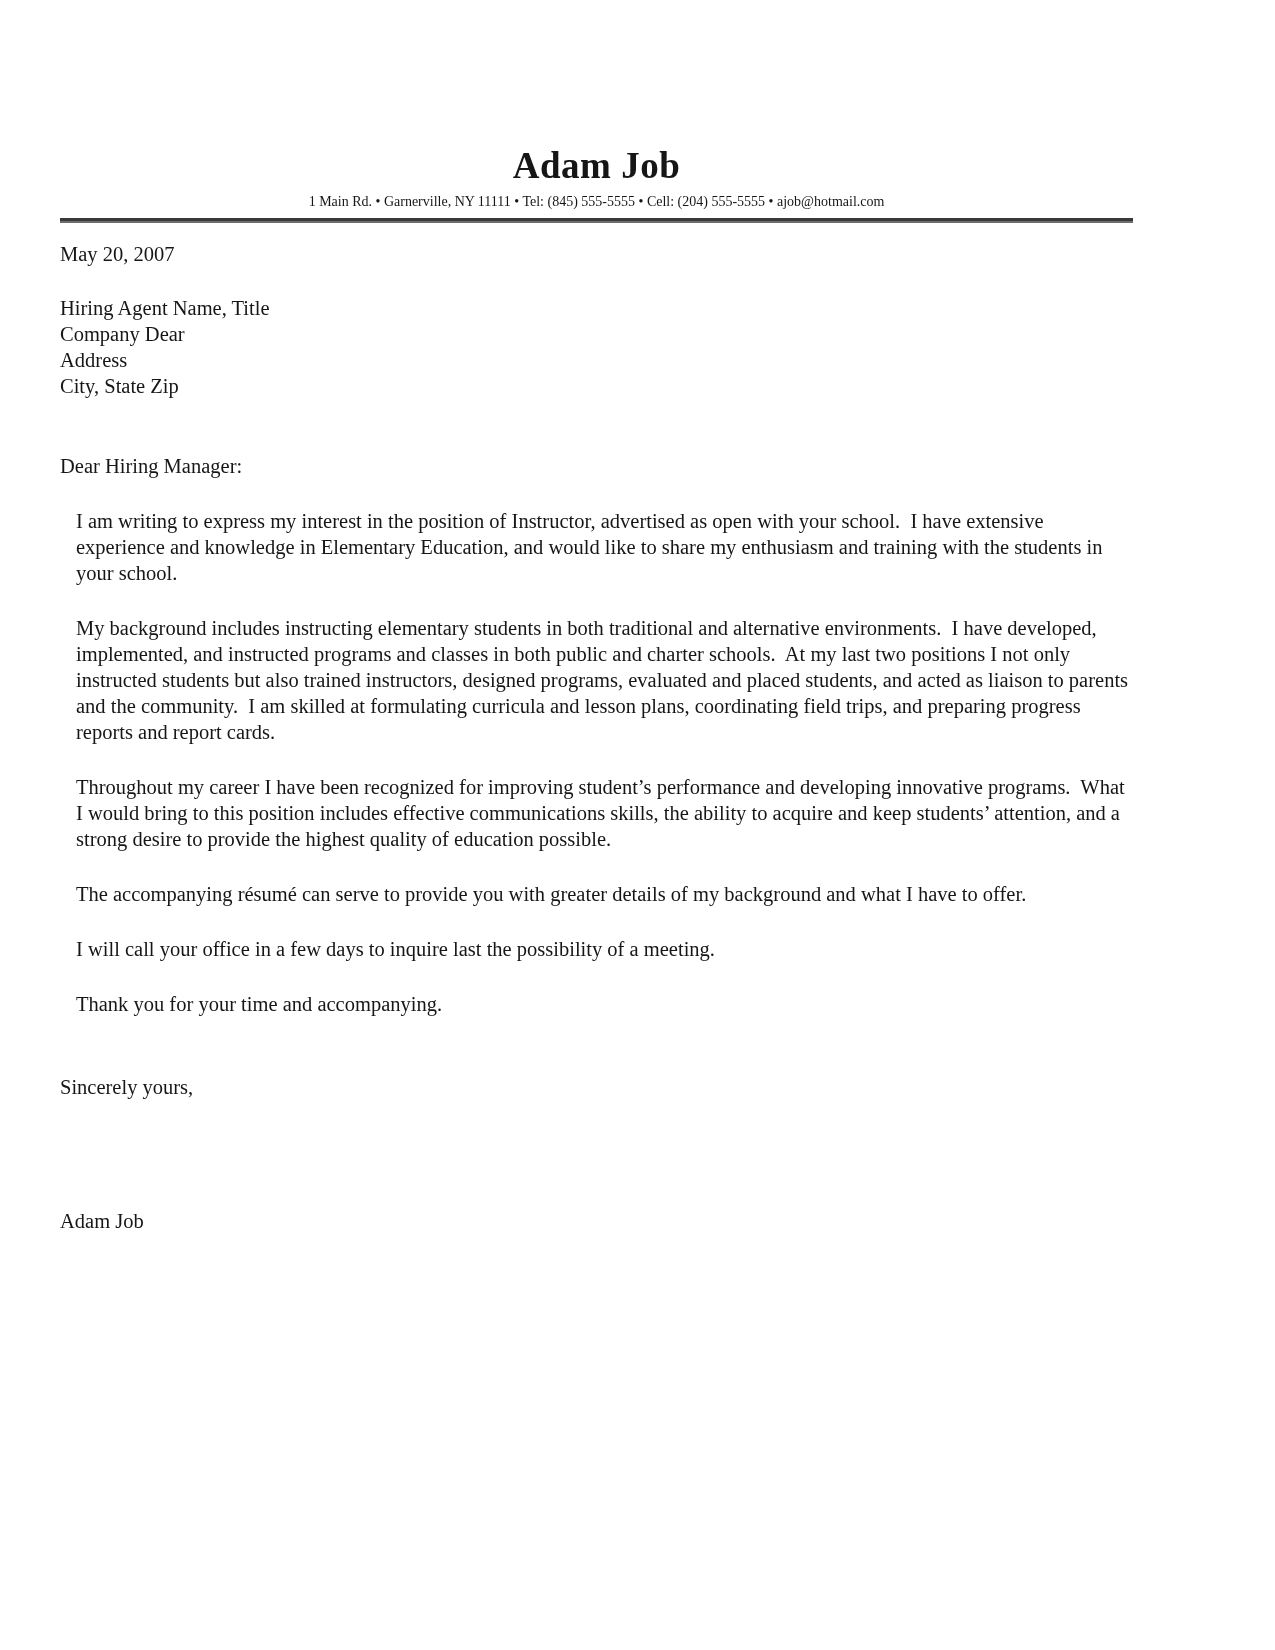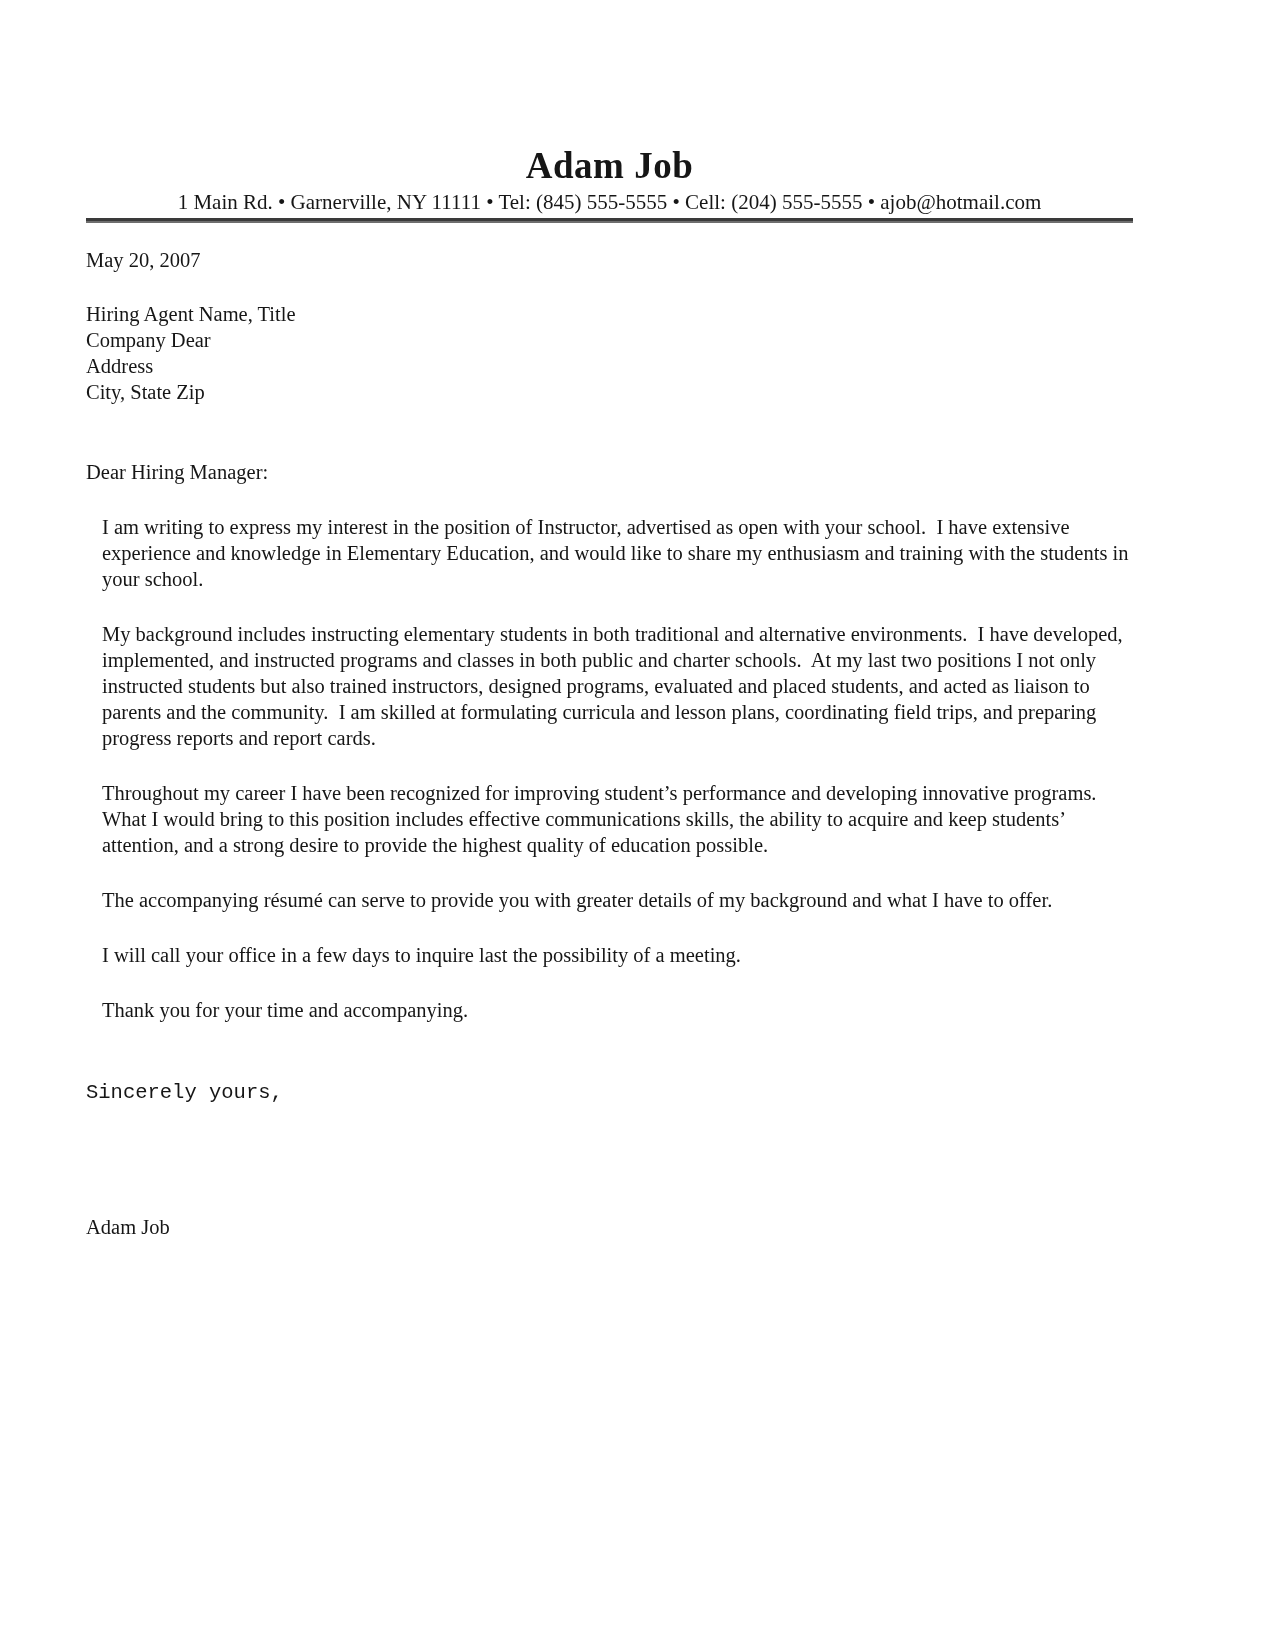--- a/index.html
+++ b/index.html
@@ -11,53 +11,53 @@
   *{box-sizing:border-box;}
   html,body{margin:0;padding:0;}
   body{
     width:1275px;height:1650px;
     background:var(--page-bg);
     color:var(--text-color);
     font-family:"Liberation Serif","DejaVu Serif",serif;
   }
   .content{
     width:1275px;height:1650px;
-    padding:143px 142px 0 86px;
+    padding:143px 142px 0 60px;
     overflow:hidden;
   }
   header{text-align:center;}
   .sender-name{
     font-size:37px;
     font-weight:bold;
     line-height:46px;
     letter-spacing:.5px;
   }
   .contact-line{
-    font-size:21px;
+    font-size:14px;
     line-height:26px;
     white-space:nowrap;
   }
   .header-rule{
     margin-top:3px;
     height:3px;
     border-top:3px solid var(--rule-top);
     border-bottom:2px solid var(--rule-bottom);
   }
   .bodytext{
     font-size:20.5px;
     line-height:26px;
   }
-  .date-line{margin-top:24px;}
+  .date-line{margin-top:18px;}
   .recipient{margin-top:28px;}
   .salutation{margin-top:54px;}
   p.para{
     margin:29px 0 0 16px;
     white-space:pre-wrap;
   }
-  .closing{margin-top:57px;font-family:Liberation Mono, monospace;}
+  .closing{margin-top:57px;}
   .signature{margin-top:108px;}
 </style>
 </head>
 <body>
 
 <div class="content">
 
   <header>
     <div class="sender-name">Adam Job</div>
     <div class="contact-line">1 Main Rd. • Garnerville, NY 11111 • Tel: (845) 555-5555 • Cell: (204) 555-5555 • ajob@hotmail.com</div>

